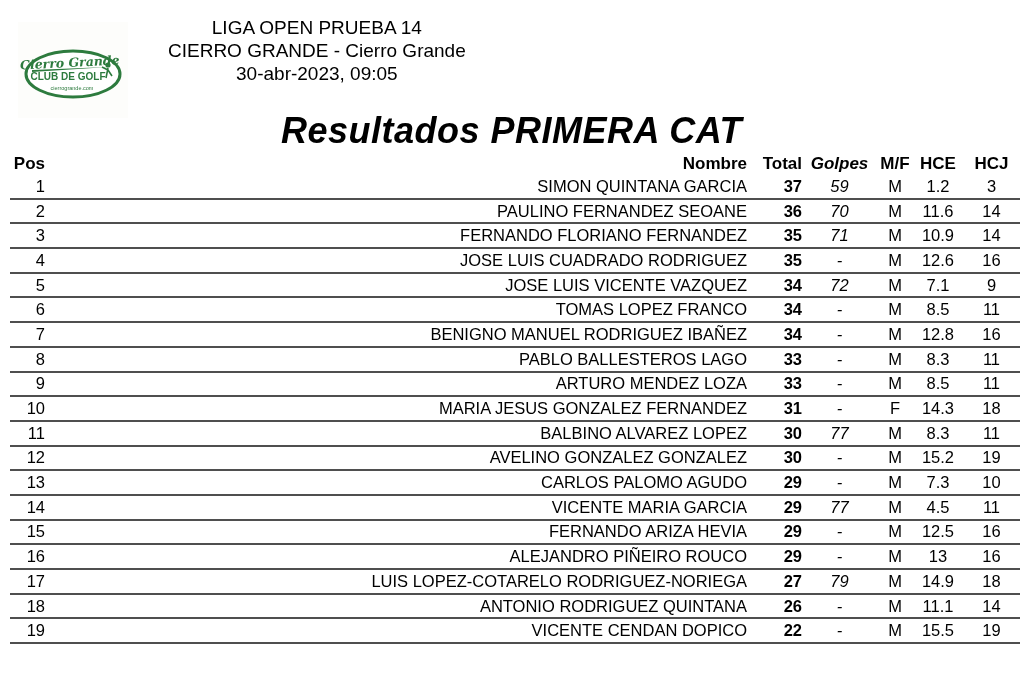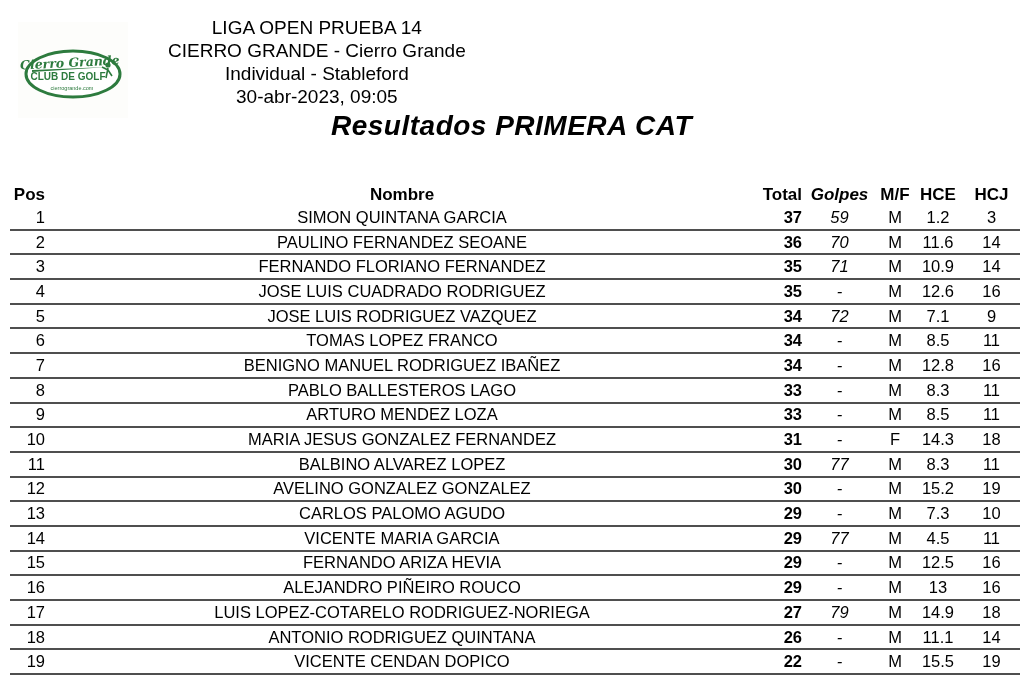--- a/index.html
+++ b/index.html
@@ -18,41 +18,41 @@
   }
   .header-block {
     position: absolute; left: 168px; top: 16px;
     font-size: 19px; line-height: 23px;
     white-space: nowrap;
     text-align: center;
   }
   .page-title {
     position: absolute; top: 110px; left: 0; width: 100%;
     text-align: center;
-    font-size: 28px; font-weight: bold; font-style: italic;
+    font-size: 36px; font-weight: bold; font-style: italic;
     letter-spacing: 0.5px;
   }
   table.results {
-    position: absolute; top: 183px; left: 10px;
+    position: absolute; top: 152px; left: 10px;
     width: 998px;
     border-collapse: separate; border-spacing: 0;
     table-layout: fixed;
     font-size: 16.5px;
   }
   table.results th {
     font-size: 17px; font-weight: bold;
     padding: 0; height: 23px; vertical-align: middle;
   }
   table.results td {
     padding: 0; height: 22.7px; vertical-align: middle;
     border-bottom: 2px solid #4f4f4f;
     white-space: nowrap; overflow: hidden;
   }
   .col-pos    { width: 35px;  text-align: right; }
-  .col-nombre { width: 690px; text-align: center; padding-left: 12px !important; margin-top: 36px; }
+  .col-nombre { width: 690px; text-align: right; padding-left: 12px !important; margin-top: 36px; }
   th.col-nombre { padding-left: 12px; }
   .col-total  { width: 55px;  text-align: right; }
   td.col-total{ font-weight: bold; }
   .col-golpes { width: 75px;  text-align: center; font-style: italic; }
   .col-mf     { width: 36px;  text-align: center; margin-top: 28px; }
   .col-hce    { width: 50px;  text-align: center; }
   .col-hcj    { width: 57px;  text-align: center; }
 </style>
 </head>
 <body>
@@ -67,21 +67,20 @@
       <circle cx="90" cy="43" r="2.6" stroke="none"></circle>
       <path d="M90 46 L88 56 M90 48 L94 54 M90 48 L84 45" fill="none"></path>
     </g>
     <text x="54" y="68" text-anchor="middle" font-family="Liberation Sans, sans-serif" font-size="5.5" fill="#2d7b3e">cierrogrande.com</text>
   </svg>
 </div>
 
 <div class="header-block">
   <div>LIGA OPEN PRUEBA 14</div>
   <div>CIERRO GRANDE - Cierro Grande</div>
-  <div>Individual - Stableford</div>
   <div>30-abr-2023, 09:05</div>
 </div>
 
 <div class="page-title">Resultados PRIMERA CAT</div>
 
 <table class="results">
   <thead>
     <tr>
       <th class="col-pos">Pos</th>
       <th class="col-nombre">Nombre</th>
@@ -124,21 +123,21 @@
     <td class="col-pos">4</td>
     <td class="col-nombre">JOSE LUIS CUADRADO RODRIGUEZ</td>
     <td class="col-total">35</td>
     <td class="col-golpes">-</td>
     <td class="col-mf">M</td>
     <td class="col-hce">12.6</td>
     <td class="col-hcj">16</td>
   </tr>
       <tr>
     <td class="col-pos">5</td>
-    <td class="col-nombre">JOSE LUIS RODRIGUEZ VAZQUEZ</td>
+    <td class="col-nombre">JOSE LUIS VICENTE VAZQUEZ</td>
     <td class="col-total">34</td>
     <td class="col-golpes">72</td>
     <td class="col-mf">M</td>
     <td class="col-hce">7.1</td>
     <td class="col-hcj">9</td>
   </tr>
       <tr>
     <td class="col-pos">6</td>
     <td class="col-nombre">TOMAS LOPEZ FRANCO</td>
     <td class="col-total">34</td>

